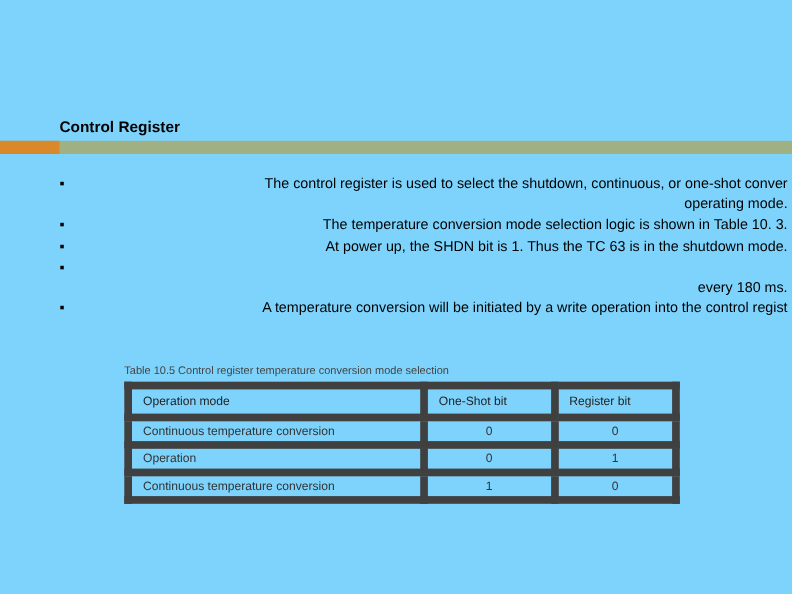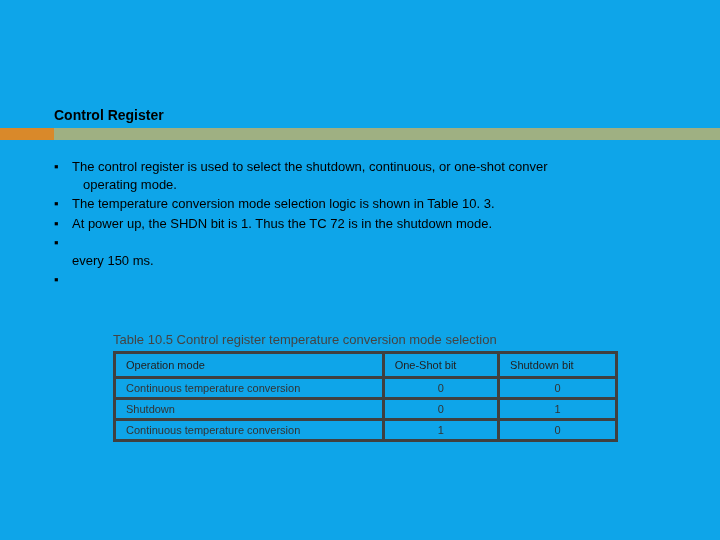--- a/index.html
+++ b/index.html
@@ -1,71 +1,71 @@
 <!DOCTYPE html>
 <html><head>
   <meta charset="utf-8">
   <style>
     * { box-sizing: border-box; margin: 0; padding: 0; }
     html, body { width: 720px; height: 540px; background: #fff; font-family: Arial, Helvetica, sans-serif; overflow: hidden; }
-    .slide { position: relative; width: 720px; height: 540px; background: #0ea5e9; }
+    .slide { position: relative; width: 720px; height: 540px; background: #7dd3fc; }
     .title-row { position: absolute; top: 107px; left: 54px; right: 0; height: 18px; }
     .title { font-size: 14px; font-weight: bold; color: #000; }
     .color-bar { position: absolute; top: 128px; left: 0; right: 0; height: 12px; background: #9fb082; }
     .accent { position: absolute; top: 128px; left: 0; width: 54px; height: 12px; background: #d9892a; }
-    .content { position: absolute; top: 158px; left: 54px; right: 4px; }
+    .content { position: absolute; top: 158px; left: 54px; right: 4px; text-align: right; }
     .bullets { list-style: none; }
     .bullets li { position: relative; padding-left: 18px; font-size: 13px; line-height: 1.35; color: #000; margin-bottom: 2px; white-space: nowrap; }
     .bullets li::before { content: "▪"; position: absolute; left: 0; top: 0; font-size: 13px; color: #000; }
     .table-wrap { position: absolute; top: 332px; left: 113px; width: 505px; }
-    .caption { font-size: 13px; color: #444; margin-bottom: 4px; }
+    .caption { font-size: 10px; color: #444; margin-bottom: 4px; }
     table { border-collapse: collapse; width: 100%; font-size: 11px; color: #333; border: 1px solid #888; }
-    th, td { border: 3px solid #404040; padding: 3px 10px; text-align: left; font-weight: normal; }
+    th, td { border: 7px solid #404040; padding: 3px 10px; text-align: left; font-weight: normal; }
     th { color: #222; }
     td.center { text-align: center; }
     thead th { padding: 5px 10px; }
   </style>
 </head>
 <body>
 
 <div class="slide">
   <div class="title-row">
     <div class="title">Control Register</div>
   </div>
   <div class="color-bar"></div>
   <div class="accent"></div>
 
   <div class="content">
     <ul class="bullets">
       <li><span>The control register is used to select the shutdown, continuous, or one-shot conver</span><br><span style="margin-left:11px">operating mode.</span></li>
       <li>The temperature conversion mode selection logic is shown in Table 10. 3.</li>
-      <li>At power up, the SHDN bit is 1. Thus the TC 72 is in the shutdown mode.</li>
-      <li><br><span>every 150 ms.</span></li>
-      <li><br></li>
+      <li>At power up, the SHDN bit is 1. Thus the TC 63 is in the shutdown mode.</li>
+      <li><br><span>every 180 ms.</span></li>
+      <li><span>A temperature conversion will be initiated by a write operation into the control regist</span><br></li>
     </ul>
   </div>
 
   <div class="table-wrap">
     <div class="caption">Table 10.5 Control register temperature conversion mode selection</div>
     <table>
       <thead>
         <tr>
           <th>Operation mode</th>
           <th>One-Shot bit</th>
-          <th>Shutdown bit</th>
+          <th>Register bit</th>
         </tr>
       </thead>
       <tbody>
         <tr>
           <td>Continuous temperature conversion</td>
           <td class="center">0</td>
           <td class="center">0</td>
         </tr>
         <tr>
-          <td>Shutdown</td>
+          <td>Operation</td>
           <td class="center">0</td>
           <td class="center">1</td>
         </tr>
         <tr>
           <td>Continuous temperature conversion</td>
           <td class="center">1</td>
           <td class="center">0</td>
         </tr>
       </tbody>
     </table>

